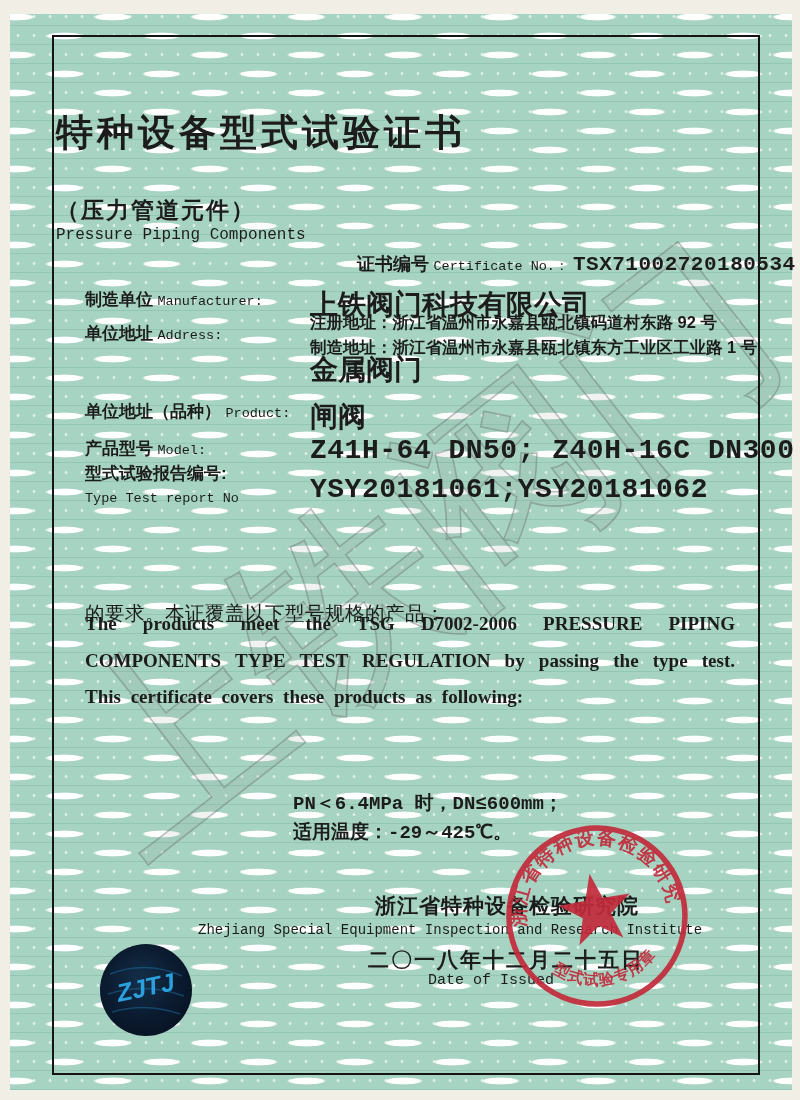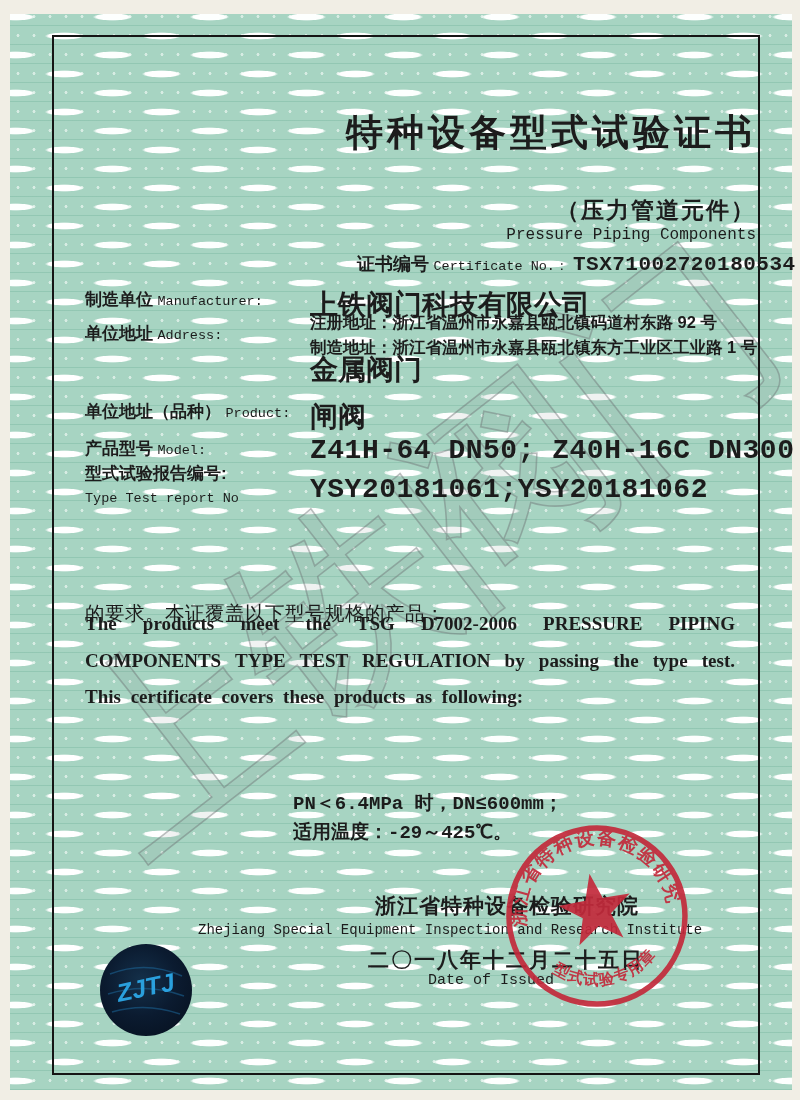--- a/index.html
+++ b/index.html
@@ -30,21 +30,21 @@
   .watermark {
     position:absolute; left:30px; top:270px; width:780px; height:560px;
     display:flex; align-items:center; justify-content:center;
     transform:rotate(-38deg); z-index:1;
     font-size:212px; font-weight:400; letter-spacing:-6px; white-space:nowrap;
     color:rgba(120,124,126,0.10);
     -webkit-text-stroke:1.6px rgba(110,116,118,0.45);
     font-family:"Liberation Serif","DejaVu Serif",serif;
   }
   .abs { position:absolute; z-index:3; }
-  .center { left:56px; width:700px; text-align:right; }
+  .center { left:56px; width:700px; text-align:left; }
   .cjk { font-family:"Liberation Sans","DejaVu Sans",sans-serif; }
   .mono { font-family:"Liberation Mono","DejaVu Sans Mono",monospace; }
   .serif { font-family:"Liberation Serif","DejaVu Serif",serif; }
 
   .title { top:108px; font-size:37px; font-weight:700; letter-spacing:4px; }
   .sub-en { top:167px; font-size:20px; font-weight:500; }
   .sub-paren { top:195px; font-size:23px; font-weight:600; letter-spacing:2px; }
   .sub-en2 { top:226px; font-size:16px; font-weight:500; }
 
   .certline { top:252px; left:357px; white-space:nowrap; }

